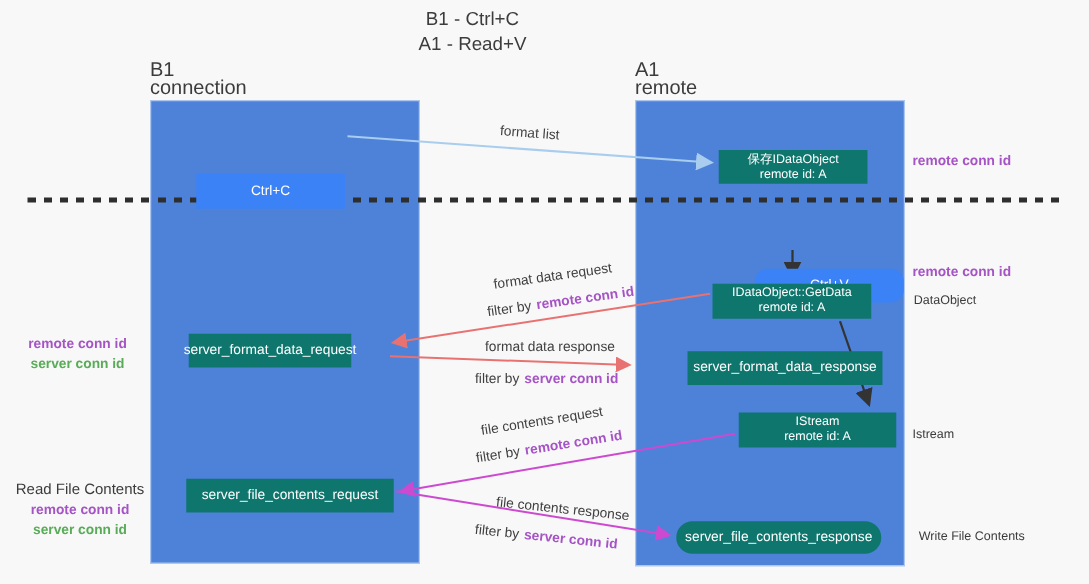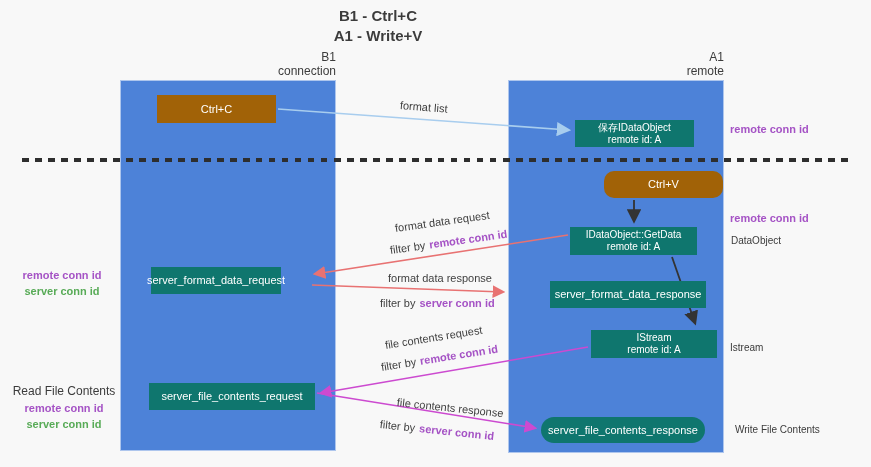--- a/index.html
+++ b/index.html
@@ -1,37 +1,37 @@
 <!DOCTYPE html>
 <html><head>
 <meta charset="utf-8">
 <style>
   html,body{margin:0;padding:0;}
   body{background:#f8f8f8;font-family:"Liberation Sans", sans-serif;}
   .canvas{position:relative;width:871px;height:467px;background:#f8f8f8;overflow:hidden;}
 
   .title{position:absolute;top:6px;left:0;width:756px;text-align:center;
-         font-size:15px;line-height:20px;color:#3c3c3c;font-weight:bold;}
+         font-size:15px;line-height:20px;color:#3c3c3c;}
 
-  .col-header{position:absolute;text-align:right;font-size:12px;line-height:14px;color:#3c3c3c;}
+  .col-header{position:absolute;text-align:left;font-size:16px;line-height:14px;color:#3c3c3c;}
   .col-header.lh{left:120px;top:50px;width:216px;}
   .col-header.rh{left:508px;top:50px;width:216px;}
 
   .column{position:absolute;background:#4d82d8;border:1px solid rgba(255,255,255,0.55);box-sizing:border-box;}
   .column.lc{left:120px;top:80px;width:216px;height:371px;}
   .column.rc{left:508px;top:80px;width:216px;height:373px;}
 
   .dashline{position:absolute;left:22px;top:158px;width:830px;height:4px;z-index:3;
     background:repeating-linear-gradient(90deg,#2e2e2e 0 6.5px,transparent 6.5px 13px);}
 
   svg.arrows{position:absolute;left:0;top:0;z-index:4;pointer-events:none;}
 
   .node{position:absolute;z-index:5;display:flex;flex-direction:column;align-items:center;
         justify-content:center;color:#ffffff;text-align:center;box-sizing:border-box;}
-  .node.green{background:#a16207;}
+  .node.green{background:#3b82f6;margin-top:44px;}
   .node.orange{background:#0f766e;}
   .node .l1{font-size:11px;line-height:13px;}
   .node .l2{font-size:10px;line-height:12px;}
   .node.oneline{font-size:11px;}
 
   .edge-label{position:absolute;z-index:6;font-size:11px;color:#3f3f3f;white-space:nowrap;
               transform-origin:left center;}
   .edge-label .pfx{margin-right:4px;}
   .purple{color:#a553c5;font-weight:bold;}
   .greentx{color:#58ab57;font-weight:bold;}
@@ -44,21 +44,21 @@
   .left-stack .purple{font-size:11px;line-height:16px;}
   .left-stack .greentx{font-size:11px;line-height:16px;}
 </style>
 </head>
 <body>
 
 <div class="canvas">
 
   <div class="title">
     <div>B1 - Ctrl+C</div>
-    <div>A1 - Write+V</div>
+    <div>A1 - Read+V</div>
   </div>
 
   <div class="col-header lh">
     <div>B1</div>
     <div>connection</div>
   </div>
   <div class="col-header rh">
     <div>A1</div>
     <div>remote</div>
   </div>

